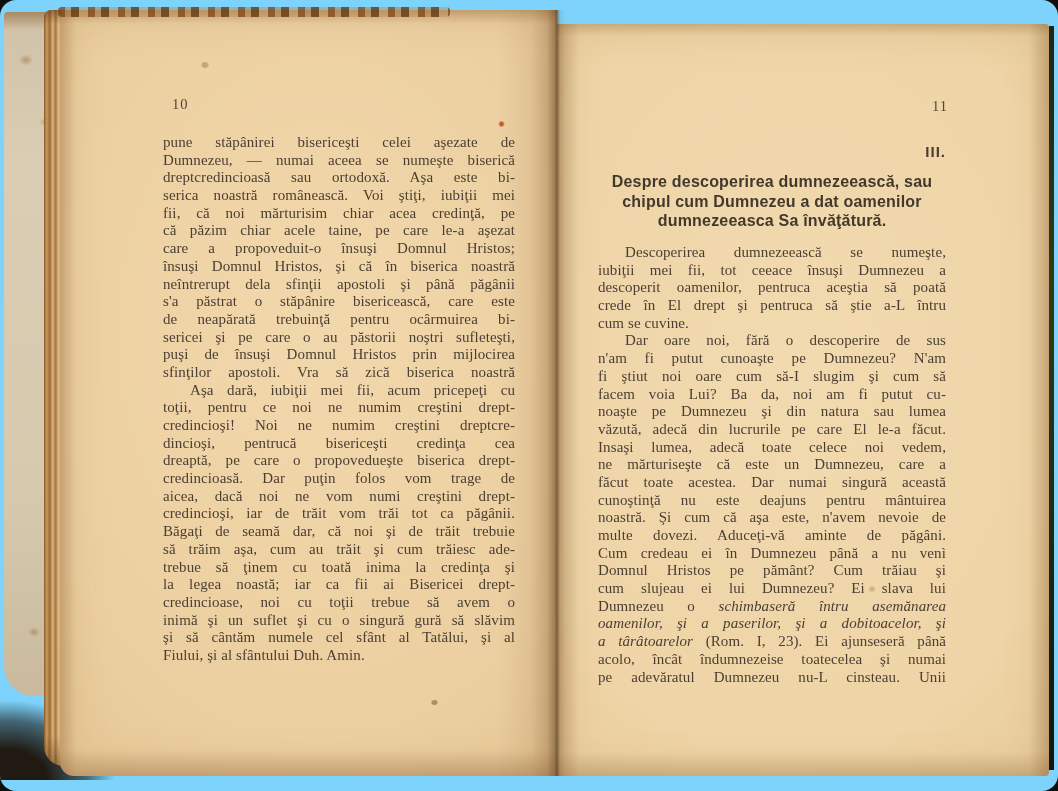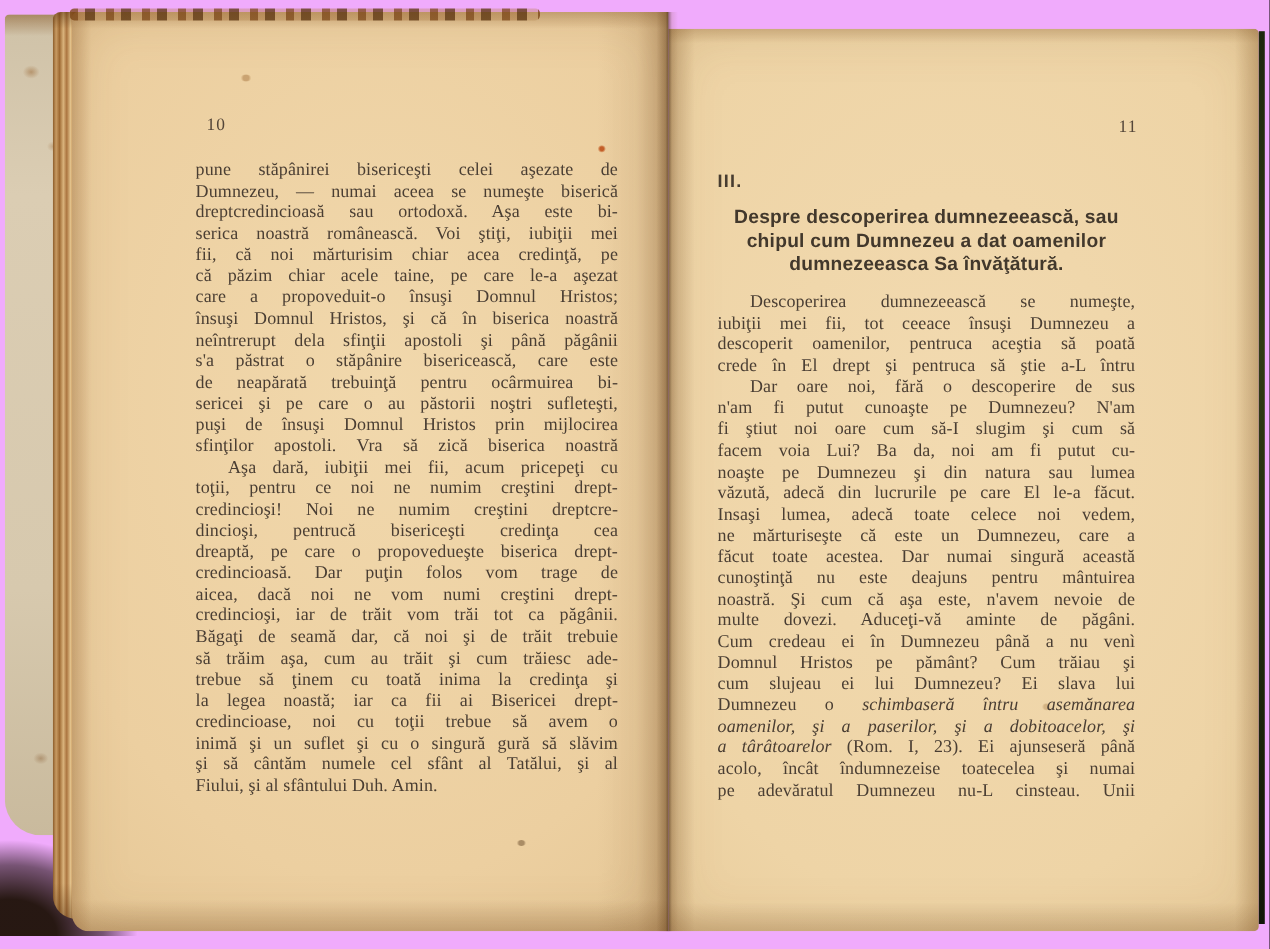--- a/index.html
+++ b/index.html
@@ -1,19 +1,20 @@
 <!DOCTYPE html>
 <html><head>
 <meta charset="utf-8">
 <style>
   html, body { margin:0; padding:0; background:#0f0e0c; }
   .stage {
     position:relative; width:1058px; height:791px; overflow:hidden;
-    background:#f0abfc;
+    background:#7dd3fc;
     font-family:"Liberation Serif","DejaVu Serif",serif;
+    border-radius:16px;
   }
   
   .under-block {
     position:absolute; left:4px; top:12px; width:58px; height:684px;
     background:
       radial-gradient(10px 8px at 22px 48px, rgba(146,90,35,.45), transparent 70%),
       radial-gradient(7px 6px at 40px 110px, rgba(146,90,35,.3), transparent 70%),
       radial-gradient(9px 7px at 30px 620px, rgba(120,70,25,.35), transparent 70%),
       linear-gradient(180deg, rgba(130,80,30,.5) 0, rgba(130,80,30,0) 18px),
       linear-gradient(180deg,#cfc2a8 0%,#dbcdb3 22%,#d7c9ae 70%,#c9ba9d 100%);
@@ -95,21 +96,21 @@
   .textcol-right { left:598px; top:244px; width:348px; }
   .para { margin:0; }
   .line {
     height:17.7px; overflow:hidden;
     text-align:justify; text-align-last:justify;
   }
   .line.no-just { text-align-last:left; }
   .line.indent  { text-indent:27px; }
   .line i { font-style:italic; }
   .section-number {
-    position:absolute; left:598px; top:143px; width:348px; text-align:left;
+    position:absolute; left:598px; top:143px; width:348px; text-align:right;
     font-family:"Liberation Sans","DejaVu Sans",sans-serif;
     font-weight:bold; font-size:15px; letter-spacing:1px; color:#473c30;
   }
   .chapter-heading {
     position:absolute; left:588px; top:172px; width:368px; text-align:center;
     font-family:"Liberation Sans","DejaVu Sans",sans-serif;
     font-weight:bold; font-size:16px; line-height:19.5px; color:#42382c;
     letter-spacing:.2px;
   }
 </style>
@@ -174,20 +175,21 @@
       <div>Despre descoperirea dumnezeească, sau</div>
       <div>chipul cum Dumnezeu a dat oamenilor</div>
       <div>dumnezeeasca Sa învăţătură.</div>
     </div>
   <div class="textcol textcol-right">
       <div class="para">
         <div class="line indent"><span>Descoperirea dumnezeească se numeşte,</span></div>
         <div class="line"><span>iubiţii mei fii, tot ceeace însuşi Dumnezeu a</span></div>
         <div class="line"><span>descoperit oamenilor, pentruca aceştia să poată</span></div>
         <div class="line"><span>crede în El drept şi pentruca să ştie a-L întru</span></div>
+        <div class="line no-just"><span>cum se cuvine.</span></div>
       </div>
       <div class="para">
         <div class="line indent"><span>Dar oare noi, fără o descoperire de sus</span></div>
         <div class="line"><span>n'am fi putut cunoaşte pe Dumnezeu? N'am</span></div>
         <div class="line"><span>fi ştiut noi oare cum să-I slugim şi cum să</span></div>
         <div class="line"><span>facem voia Lui? Ba da, noi am fi putut cu-</span></div>
         <div class="line"><span>noaşte pe Dumnezeu şi din natura sau lumea</span></div>
         <div class="line"><span>văzută, adecă din lucrurile pe care El le-a făcut.</span></div>
         <div class="line"><span>Insaşi lumea, adecă toate celece noi vedem,</span></div>
         <div class="line"><span>ne mărturiseşte că este un Dumnezeu, care a</span></div>

